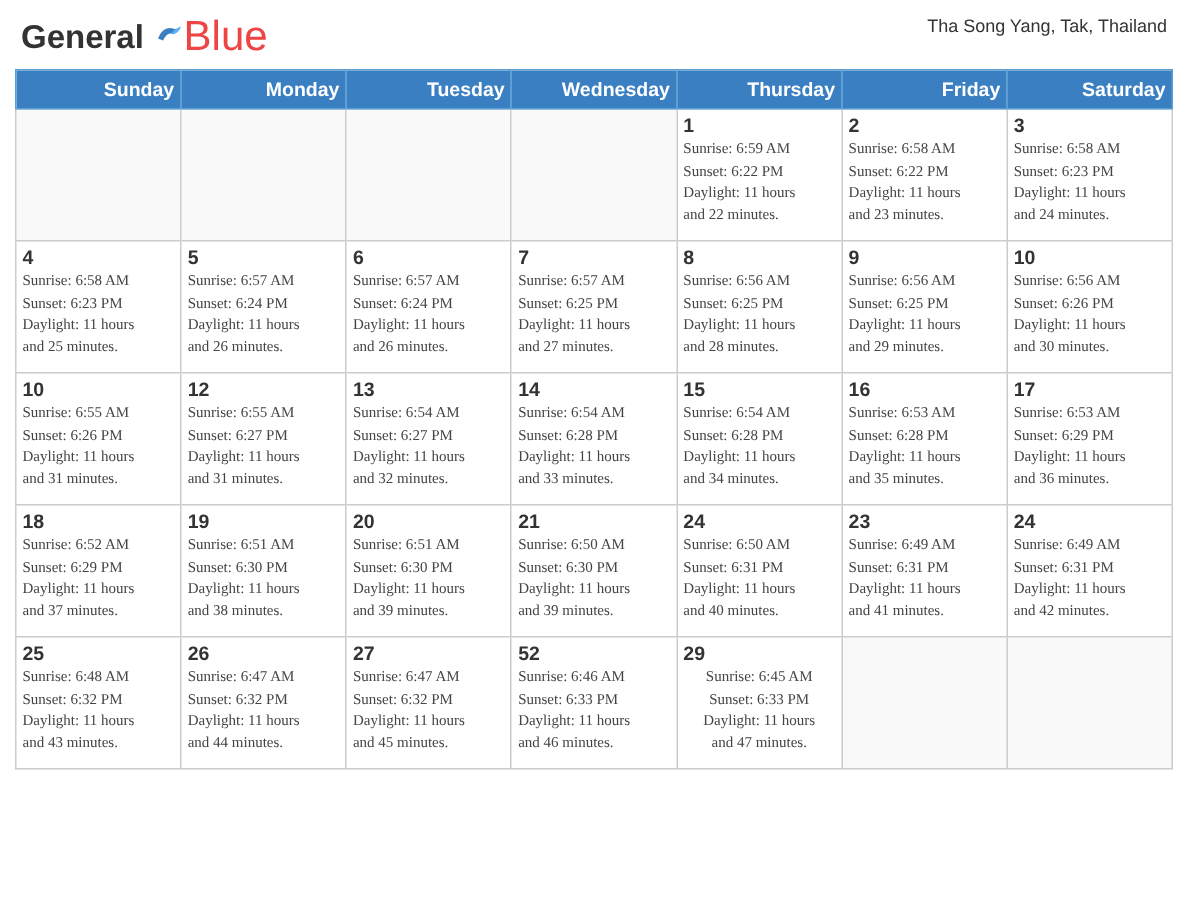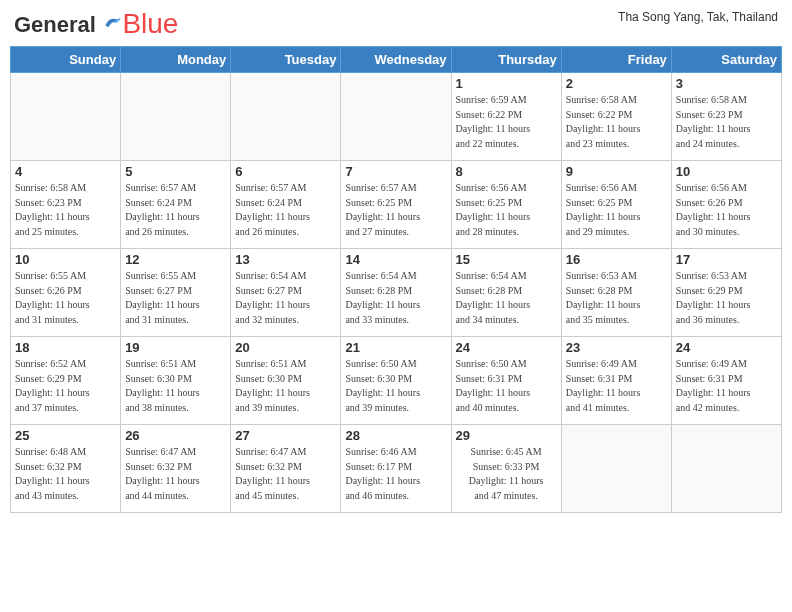--- a/index.html
+++ b/index.html
@@ -327,23 +327,23 @@
 and 44 minutes.</div>
         </td>
         <td>
           <div class="day-number">27</div>
           <div class="day-info" style="white-space: pre-line;">Sunrise: 6:47 AM
 Sunset: 6:32 PM
 Daylight: 11 hours
 and 45 minutes.</div>
         </td>
         <td>
-          <div class="day-number">28</div>
+          <div class="day-number">52</div>
           <div class="day-info" style="white-space: pre-line;">Sunrise: 6:46 AM
-Sunset: 6:17 PM
+Sunset: 6:33 PM
 Daylight: 11 hours
 and 46 minutes.</div>
         </td>
         <td>
           <div class="day-number">29</div>
           <div class="day-info" style="white-space: pre-line; text-align: center;">Sunrise: 6:45 AM
 Sunset: 6:33 PM
 Daylight: 11 hours
 and 47 minutes.</div>
         </td>

